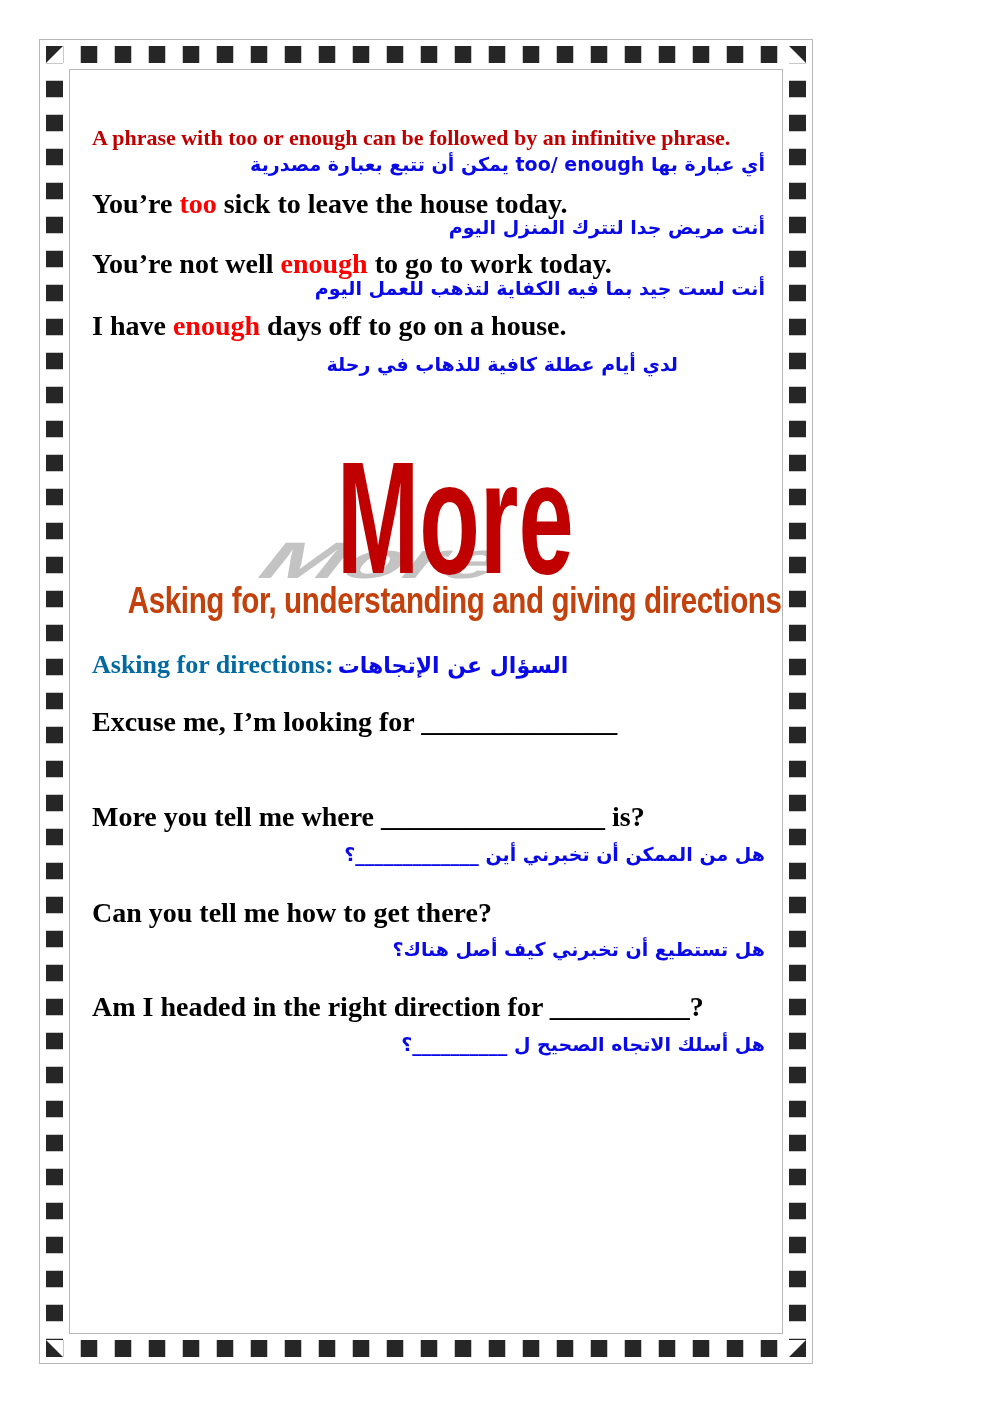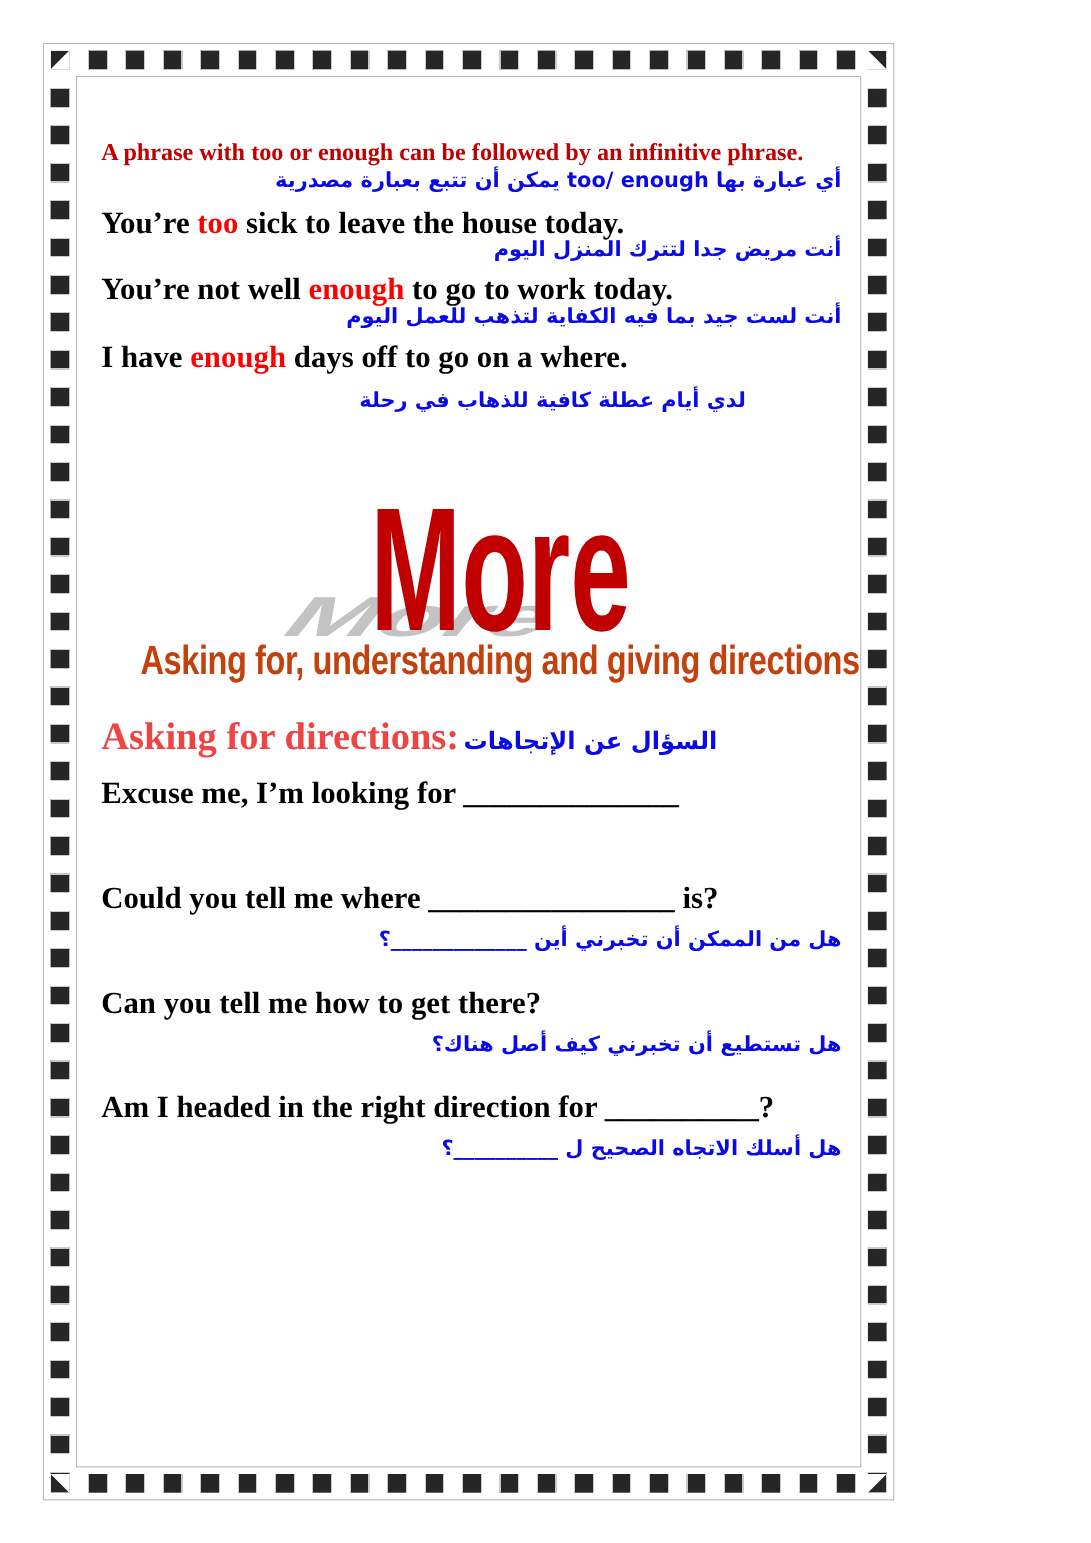--- a/index.html
+++ b/index.html
@@ -50,21 +50,21 @@
       font-family:"Liberation Sans","DejaVu Sans",sans-serif;font-weight:bold;
       font-size:160px;line-height:1;color:#c00000;}
   .more-text span{display:inline-block;transform:translateX(29px) scaleX(0.62);}
   .banner-subtitle{position:absolute;top:581px;left:0;width:100%;text-align:center;
       font-family:"Liberation Sans","DejaVu Sans",sans-serif;font-weight:bold;
       font-size:37px;line-height:1.1;color:#c2410c;white-space:nowrap;padding-left:29px;}
   .banner-subtitle span{display:inline-block;transform:scaleX(0.8);letter-spacing:-0.5px;}
 
   
   .dir-heading{position:absolute;left:92px;top:650px;white-space:nowrap;}
-  .dir-heading .en{font-weight:bold;font-size:35px;color:#ef4444;
+  .dir-heading .en{font-weight:bold;font-size:26px;color:#0369a1;
       font-family:"Liberation Serif","DejaVu Serif",serif;text-align:right;}
   .dir-heading .ar{font-family:"DejaVu Sans",sans-serif;font-weight:bold;font-size:22px;
       color:#0a0ae8;direction:rtl;unicode-bidi:embed;}
 </style>
 </head>
 <body>
 
 <div class="page">
 
   <div class="frame-outer"></div>
@@ -80,37 +80,37 @@
 
   <div class="line-en rule-head" style="top:124px">A phrase with too or enough can be followed by an infinitive phrase.</div>
   <div class="line-ar" style="top:152px">أي عبارة بها too/ enough يمكن أن تتبع بعبارة مصدرية</div>
 
   <div class="line-en" style="top:186px"><span>You’re </span><span class="hl">too</span><span> sick to leave the house today.</span></div>
   <div class="line-ar" style="top:215px">أنت مريض جدا لتترك المنزل اليوم</div>
 
   <div class="line-en" style="top:246px"><span>You’re not well </span><span class="hl">enough</span><span> to go to work today.</span></div>
   <div class="line-ar" style="top:276px">أنت لست جيد بما فيه الكفاية لتذهب للعمل اليوم</div>
 
-  <div class="line-en" style="top:308px"><span>I have </span><span class="hl">enough</span><span> days off to go on a where.</span></div>
+  <div class="line-en" style="top:308px"><span>I have </span><span class="hl">enough</span><span> days off to go on a house.</span></div>
   <div class="line-ar" style="top:352px;right:174px">لدي أيام عطلة كافية للذهاب في رحلة</div>
 
   <div class="more-wrap">
     <div class="more-shadow"><span>More</span></div>
     <div class="more-text"><span>More</span></div>
     <div class="banner-subtitle"><span>Asking for, understanding and giving directions</span></div>
   </div>
 
   <div class="dir-heading">
     <span class="en">Asking for directions:</span>
     <span class="ar">السؤال عن الإتجاهات</span>
   </div>
 
   <div class="line-en" style="top:704px">Excuse me, I’m looking for ______________</div>
 
-  <div class="line-en" style="top:799px">Could you tell me where ________________ is?</div>
+  <div class="line-en" style="top:799px">More you tell me where ________________ is?</div>
   <div class="line-ar" style="top:842px">هل من الممكن أن تخبرني أين _____________؟</div>
 
   <div class="line-en" style="top:895px">Can you tell me how to get there?</div>
   <div class="line-ar" style="top:937px">هل تستطيع أن تخبرني كيف أصل هناك؟</div>
 
   <div class="line-en" style="top:989px">Am I headed in the right direction for __________?</div>
   <div class="line-ar" style="top:1032px">هل أسلك الاتجاه الصحيح ل __________؟</div>
 
 </div>
 

